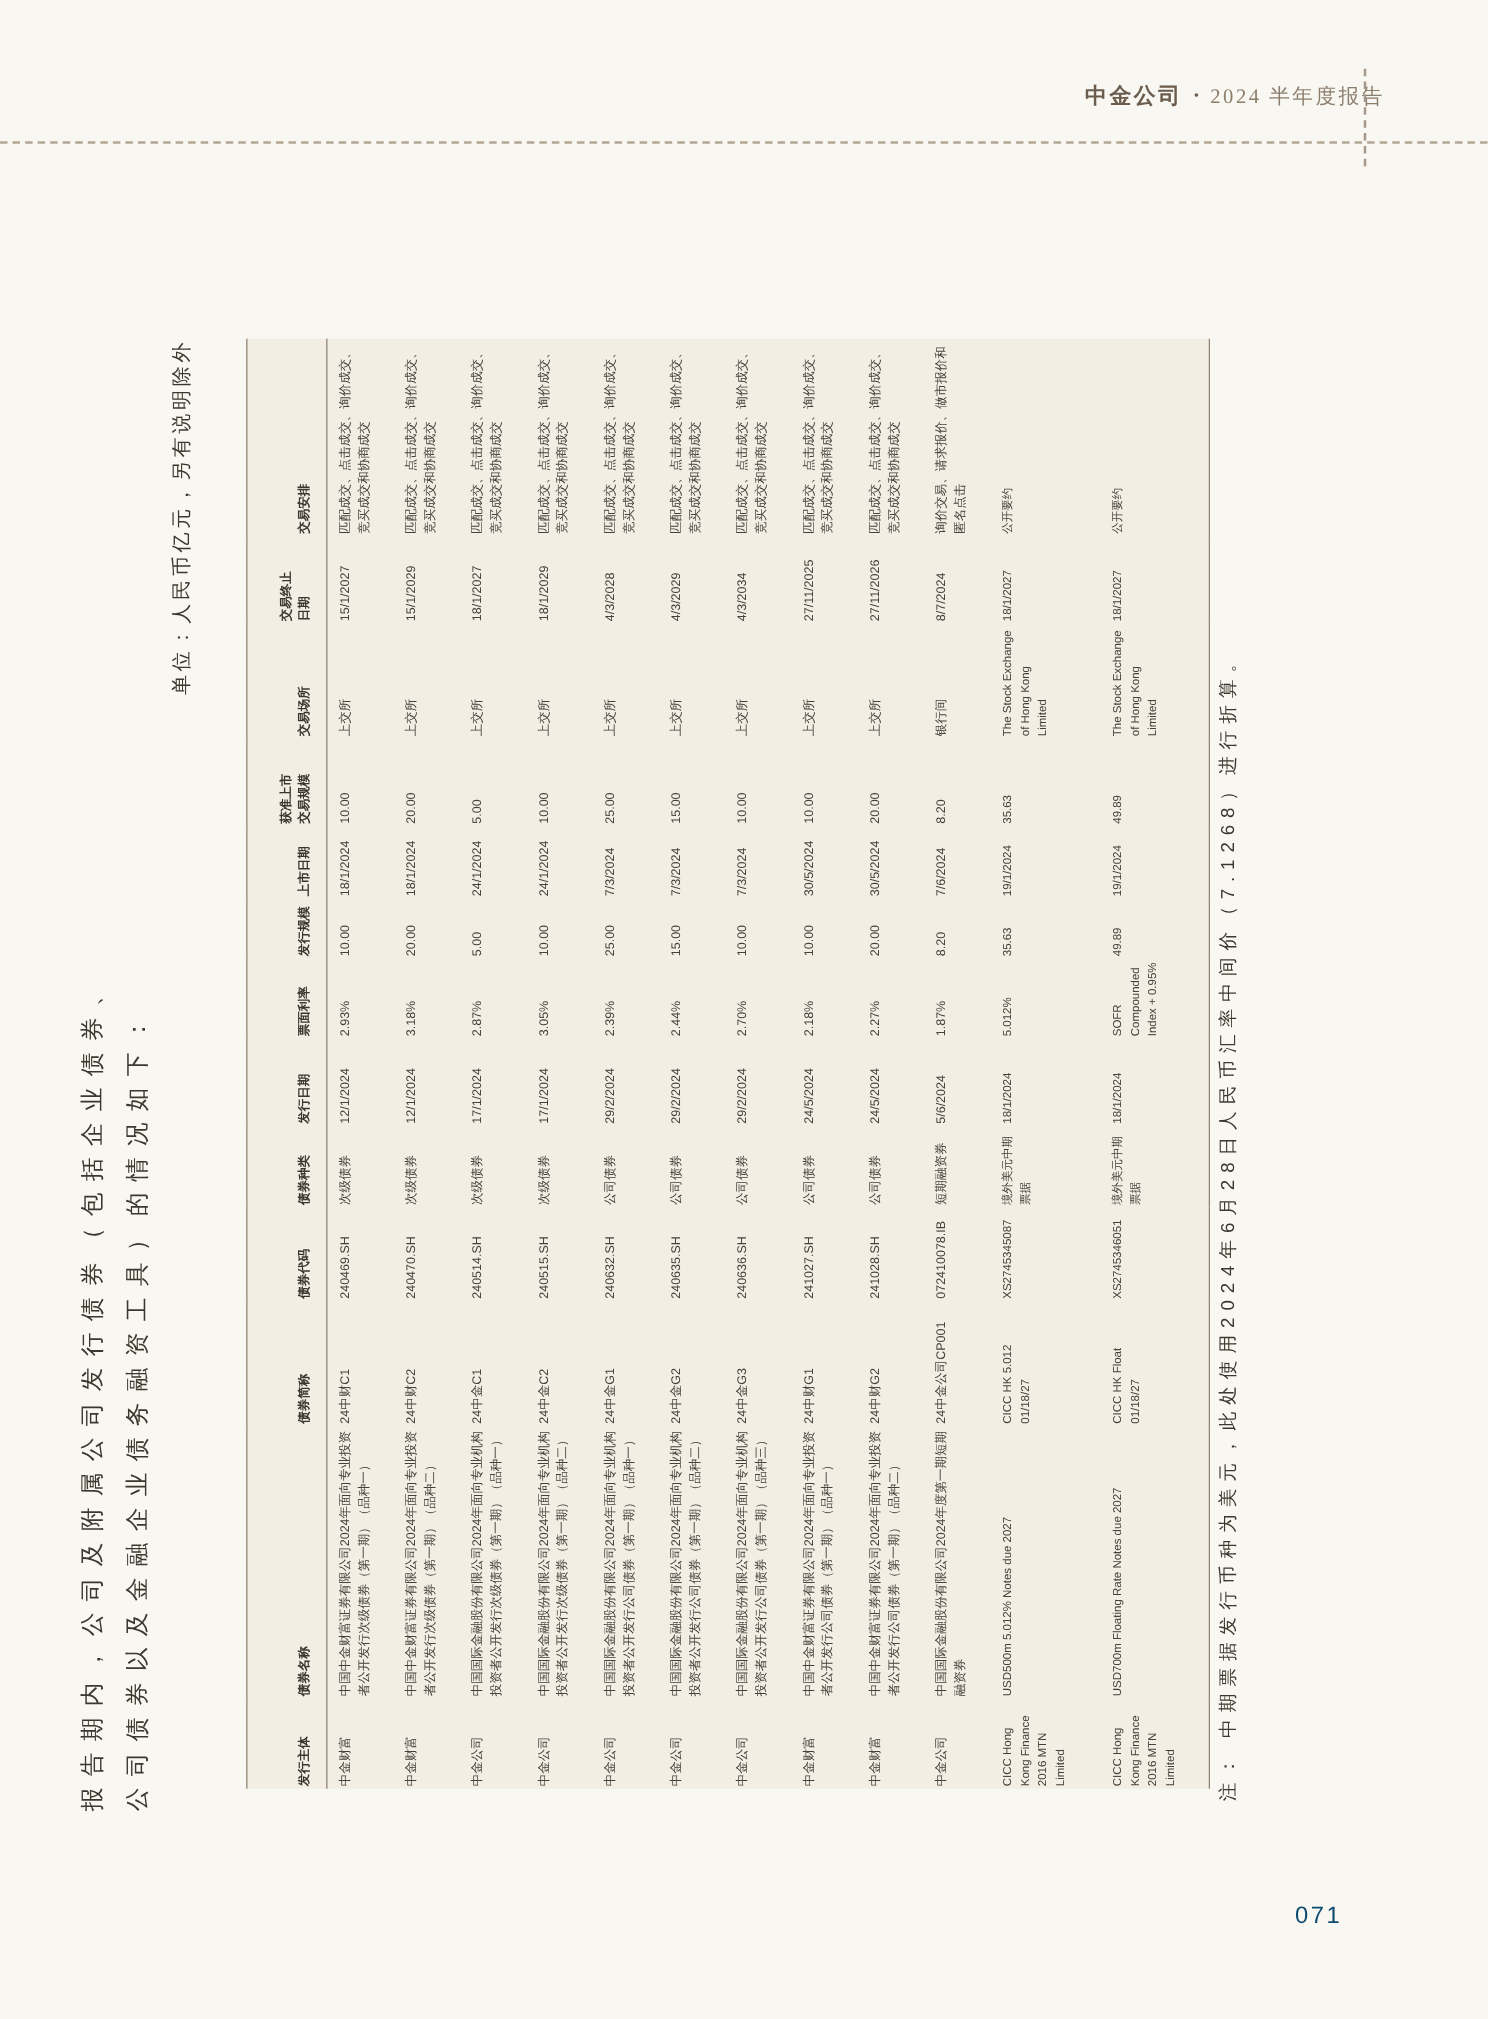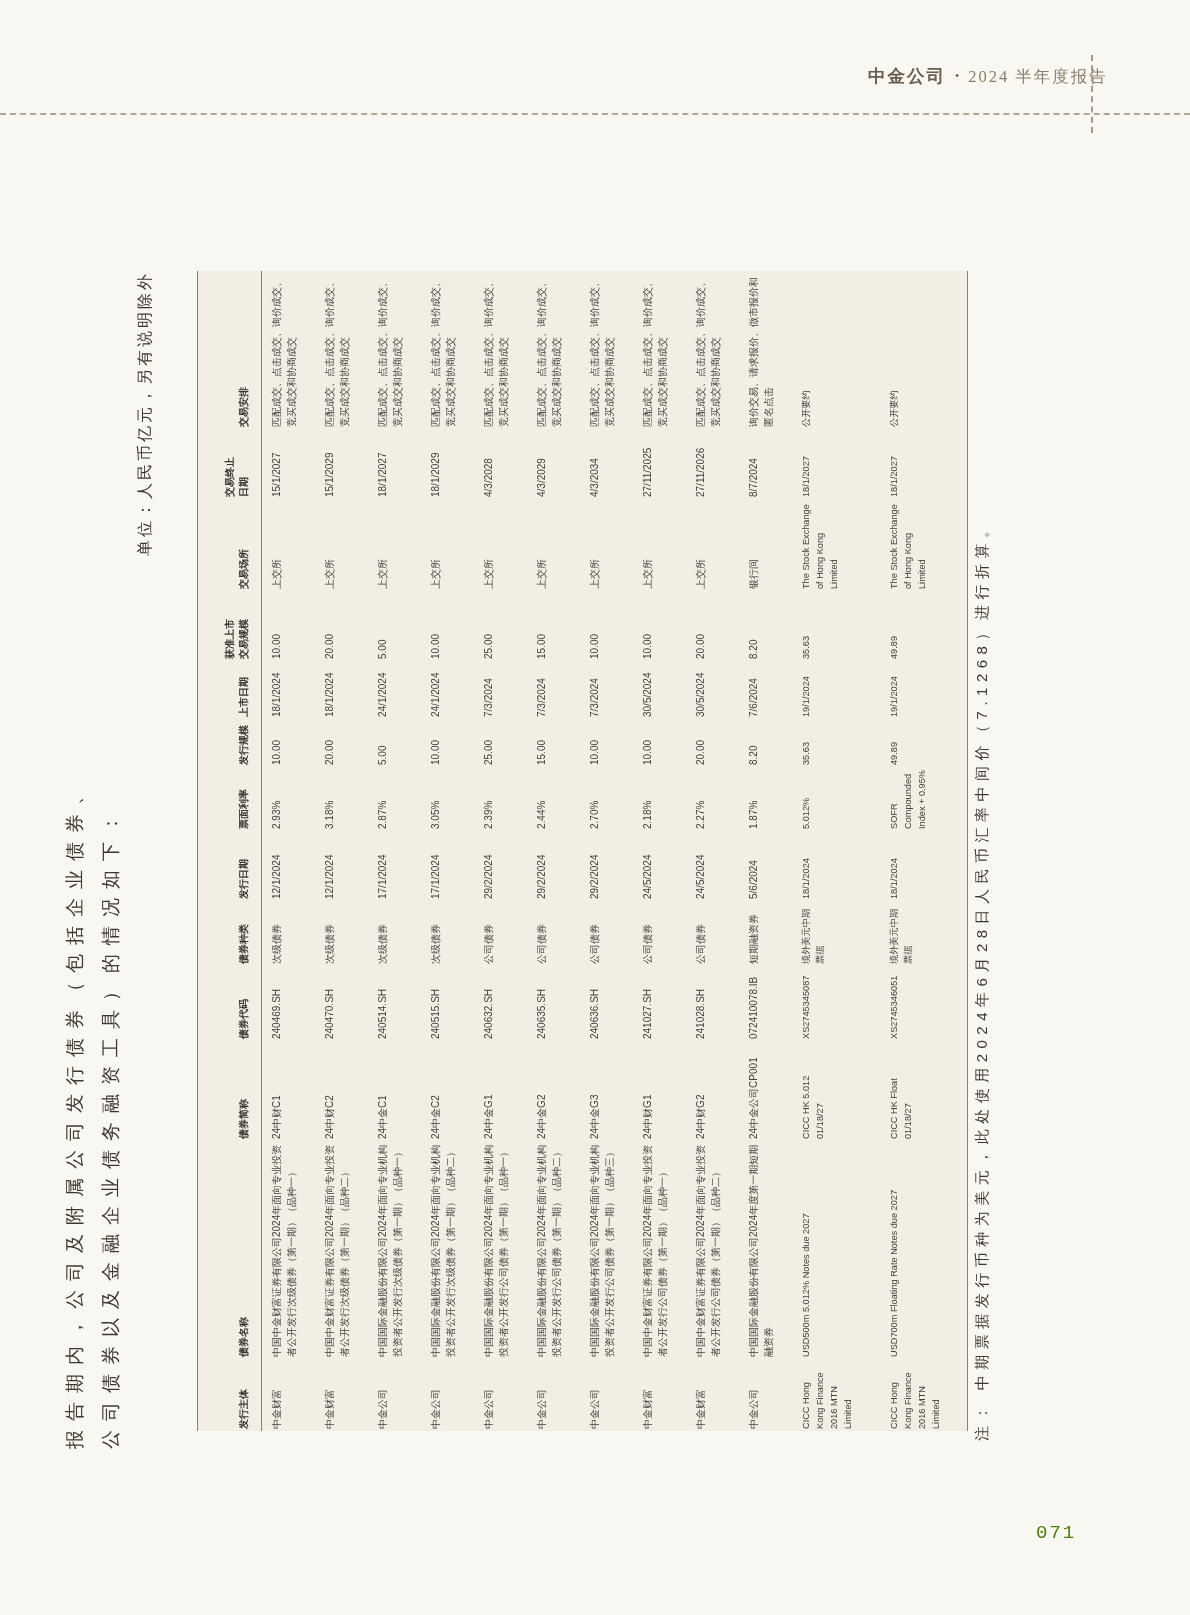--- a/index.html
+++ b/index.html
@@ -35,21 +35,21 @@
         padding:7px 3px 0 2px;line-height:15px;color:#45413a;}
   tr.row-std{height:53px;}
   tr.row-intl{height:88px;}
   tr.row-intl td{font-size:9.2px;line-height:14px;}
   td.col-12{line-height:16px;}
 
   .footnote{position:absolute;left:14px;top:918px;font-size:15px;letter-spacing:5.5px;
             color:#3c382f;white-space:nowrap;}
 
   .pagenum{position:absolute;left:1036px;top:1522px;font-size:19px;letter-spacing:2px;
-           color:#4d7c0f;font-family:Liberation Mono, monospace;}
+           color:#0c4a6e;font-family:Liberation Sans, sans-serif;}
 </style>
 </head>
 <body>
 
 <div class="page">
 
   <div class="brand">
     <span class="co">中金公司</span><span class="dot">•</span><span class="rep">2024 半年度报告</span>
   </div>
   <div class="vdash"></div>

